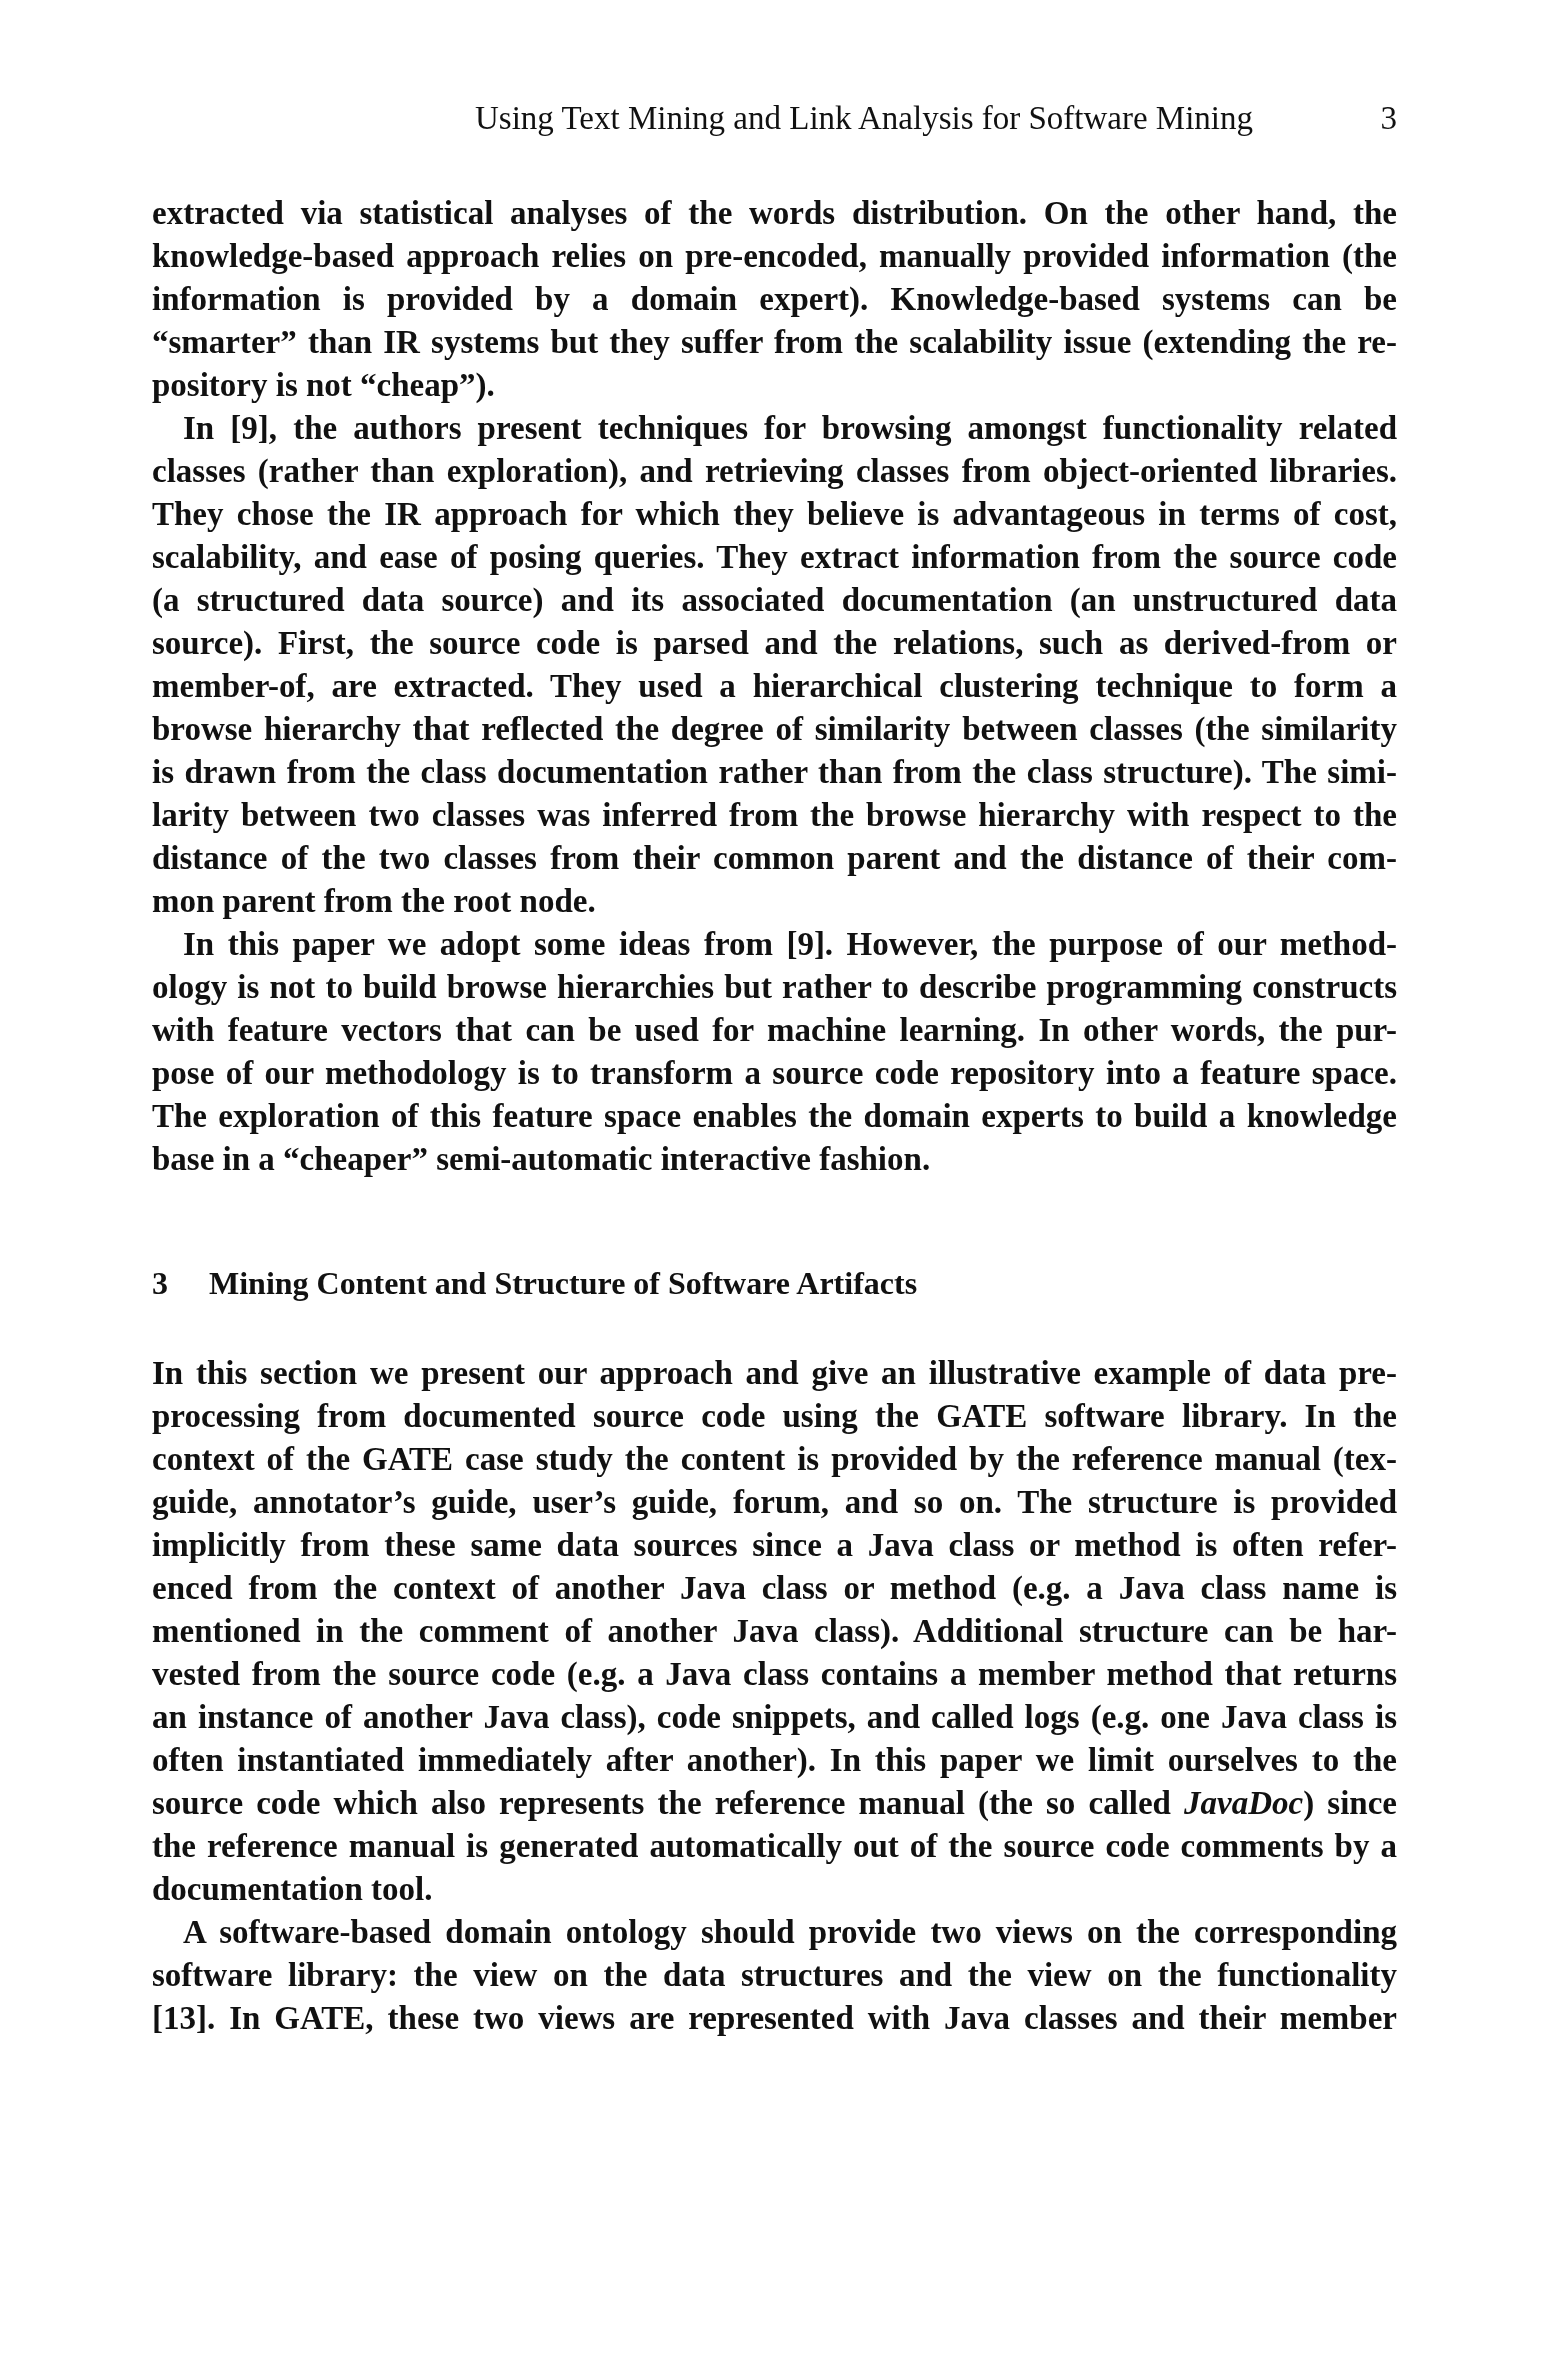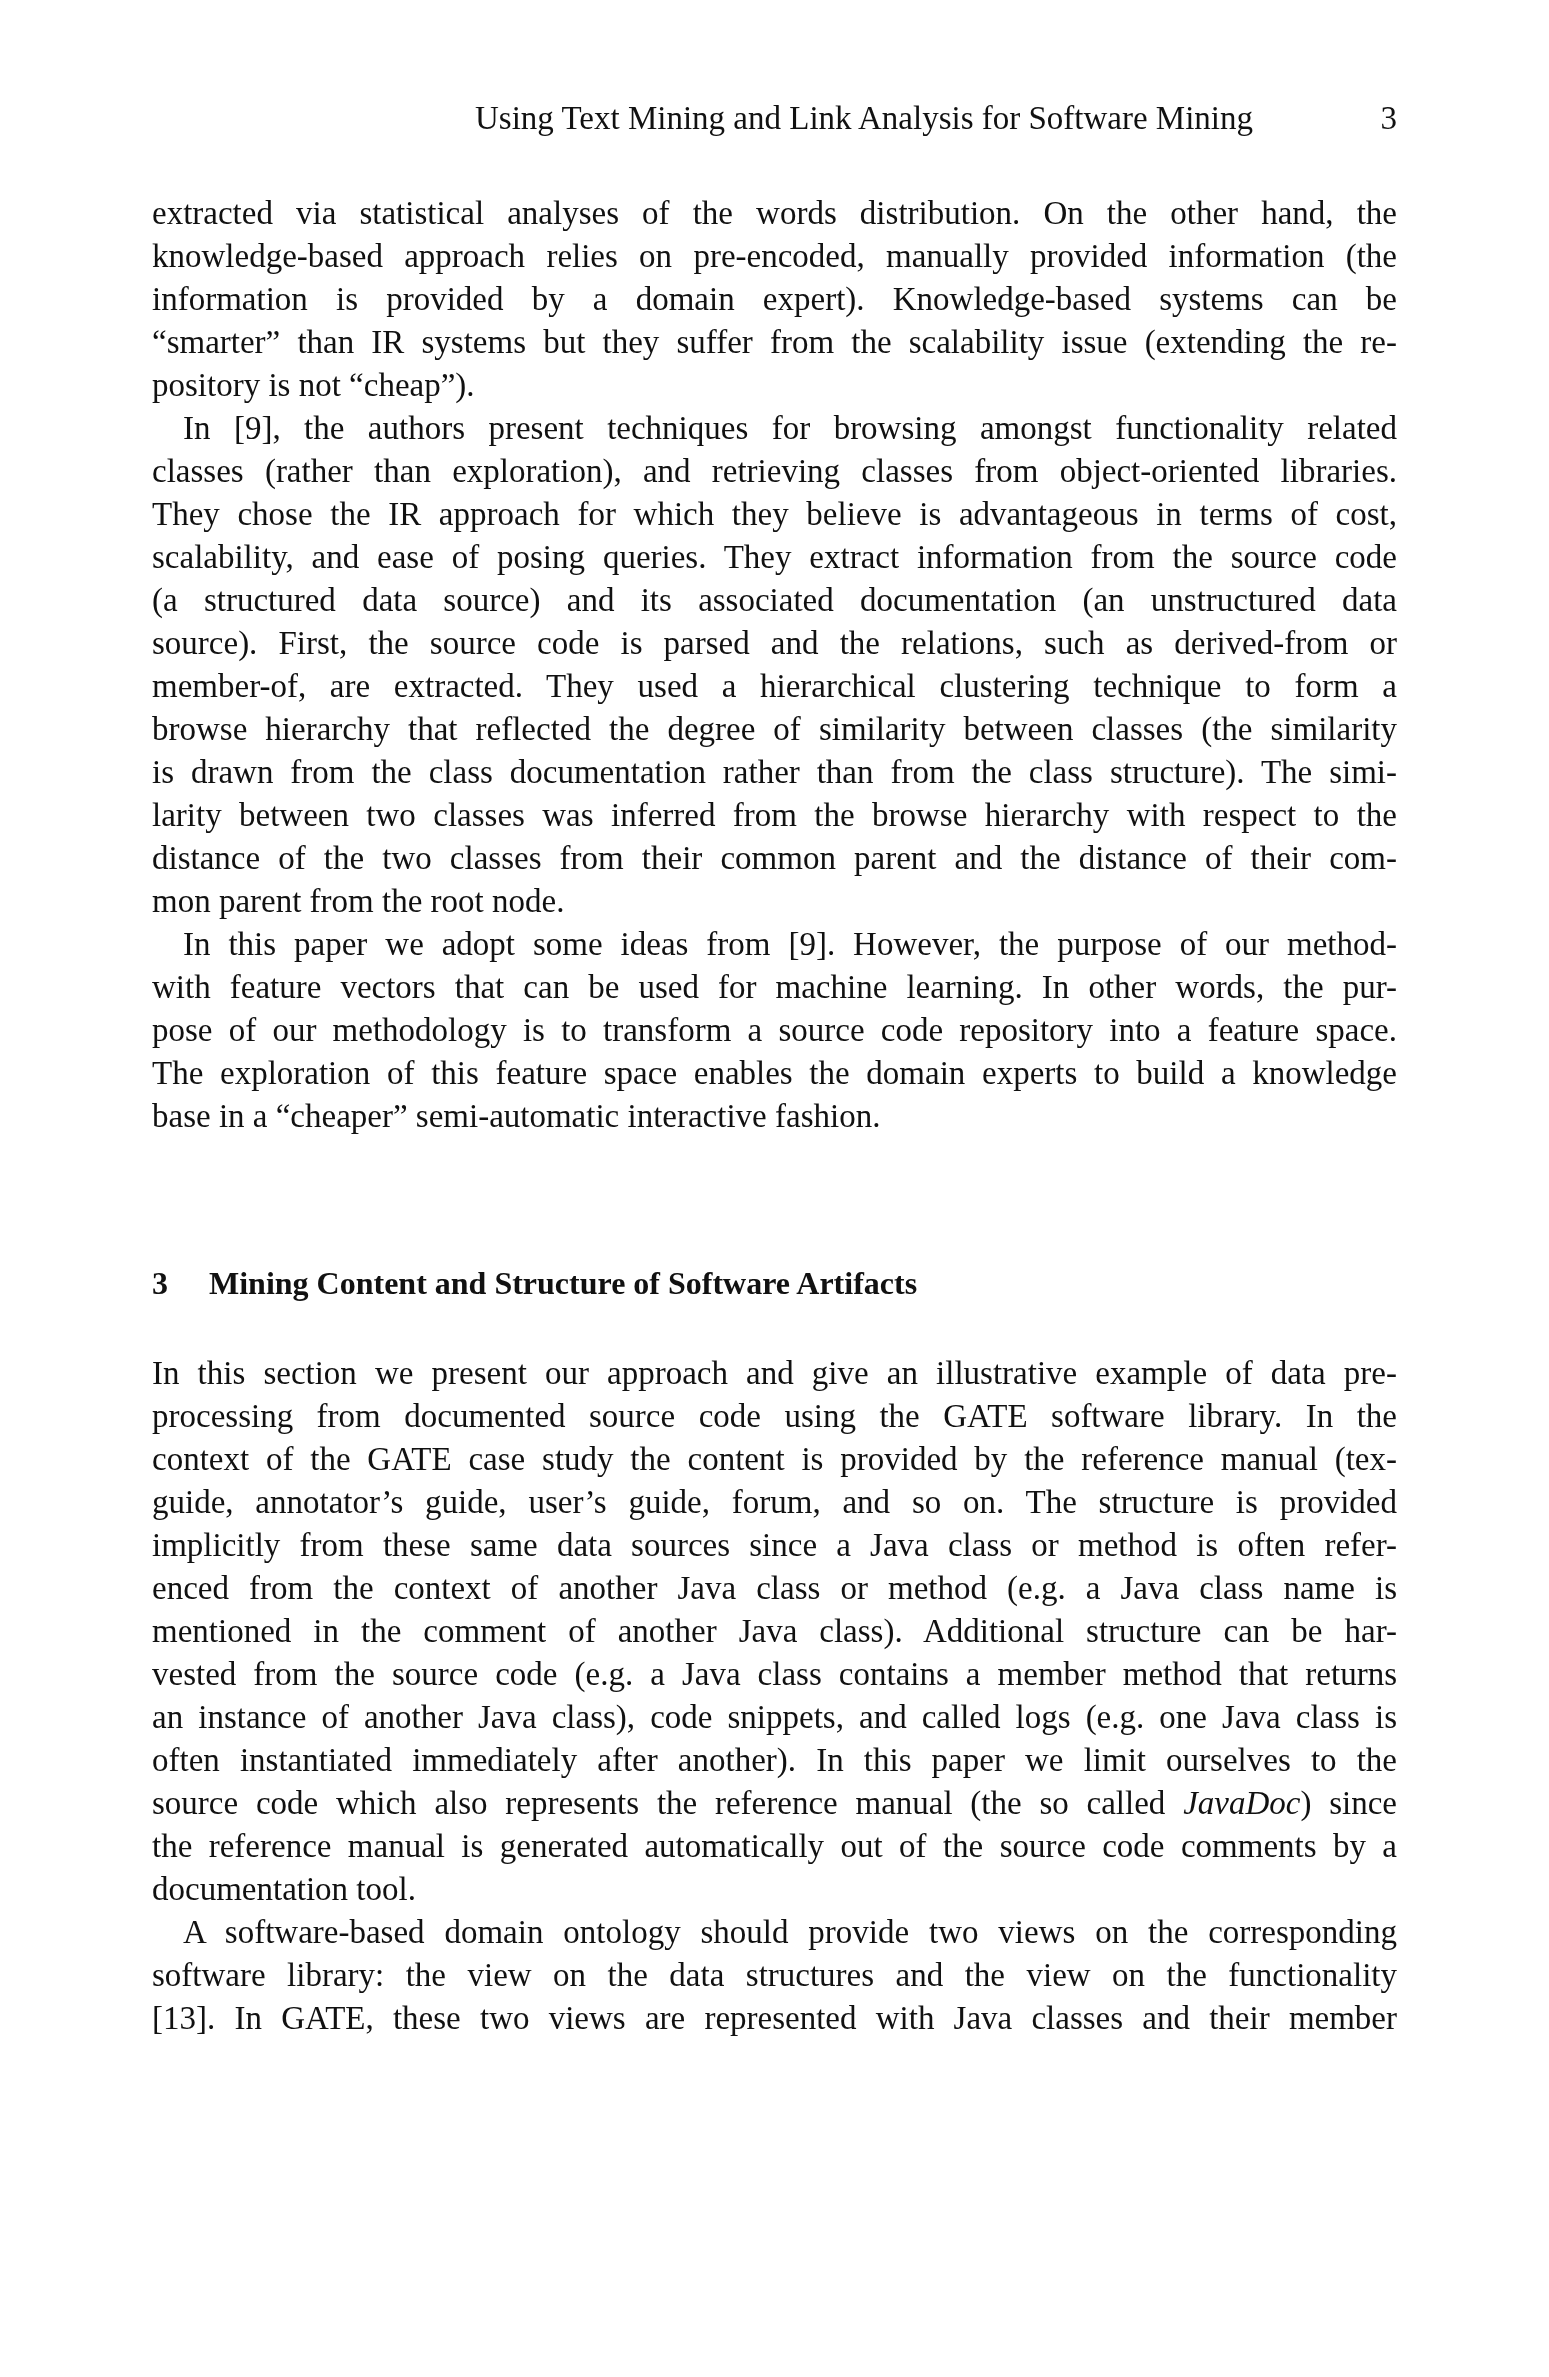--- a/index.html
+++ b/index.html
@@ -11,21 +11,21 @@
     padding-left: 24px;
   }
   .running-head {
     position: absolute; top: 97px; left: 152px; width: 1245px; height: 43px;
     font-size: 33px; line-height: 43px;
   }
   .running-title { position: absolute; left: 323px; top: 0; white-space: nowrap; }
   .page-number { position: absolute; right: 0; top: 0; }
   .body-text {
     position: absolute; left: 152px; width: 1245px;
-    font-size: 33px; line-height: 43px;
+    font-size: 33px; line-height: 43px; font-weight: bold;
   }
   .line {
     display: block; height: 43px; white-space: nowrap;
     text-align: justify; text-align-last: justify;
   }
   .line.last { text-align-last: left; }
   .line.indent { padding-left: 31px; }
   .line > span { display: inline; }
   .section-heading {
     position: absolute; left: 152px; top: 1257px; width: 1245px;
@@ -56,20 +56,21 @@
     <span class="line">scalability, and ease of posing queries. They extract information from the source code</span>
     <span class="line">(a structured data source) and its associated documentation (an unstructured data</span>
     <span class="line">source). First, the source code is parsed and the relations, such as derived-from or</span>
     <span class="line">member-of, are extracted. They used a hierarchical clustering technique to form a</span>
     <span class="line">browse hierarchy that reflected the degree of similarity between classes (the similarity</span>
     <span class="line">is drawn from the class documentation rather than from the class structure). The simi-</span>
     <span class="line">larity between two classes was inferred from the browse hierarchy with respect to the</span>
     <span class="line">distance of the two classes from their common parent and the distance of their com-</span>
     <span class="line last">mon parent from the root node.</span>
     <span class="line indent">In this paper we adopt some ideas from [9]. However, the purpose of our method-</span>
+    <span class="line">ology is not to build browse hierarchies but rather to describe programming constructs</span>
     <span class="line">with feature vectors that can be used for machine learning. In other words, the pur-</span>
     <span class="line">pose of our methodology is to transform a source code repository into a feature space.</span>
     <span class="line">The exploration of this feature space enables the domain experts to build a knowledge</span>
     <span class="line last">base in a “cheaper” semi-automatic interactive fashion.</span>
   </div>
 
   <div class="section-heading">
     <span class="section-number">3</span><span>Mining Content and Structure of Software Artifacts</span>
   </div>
 

